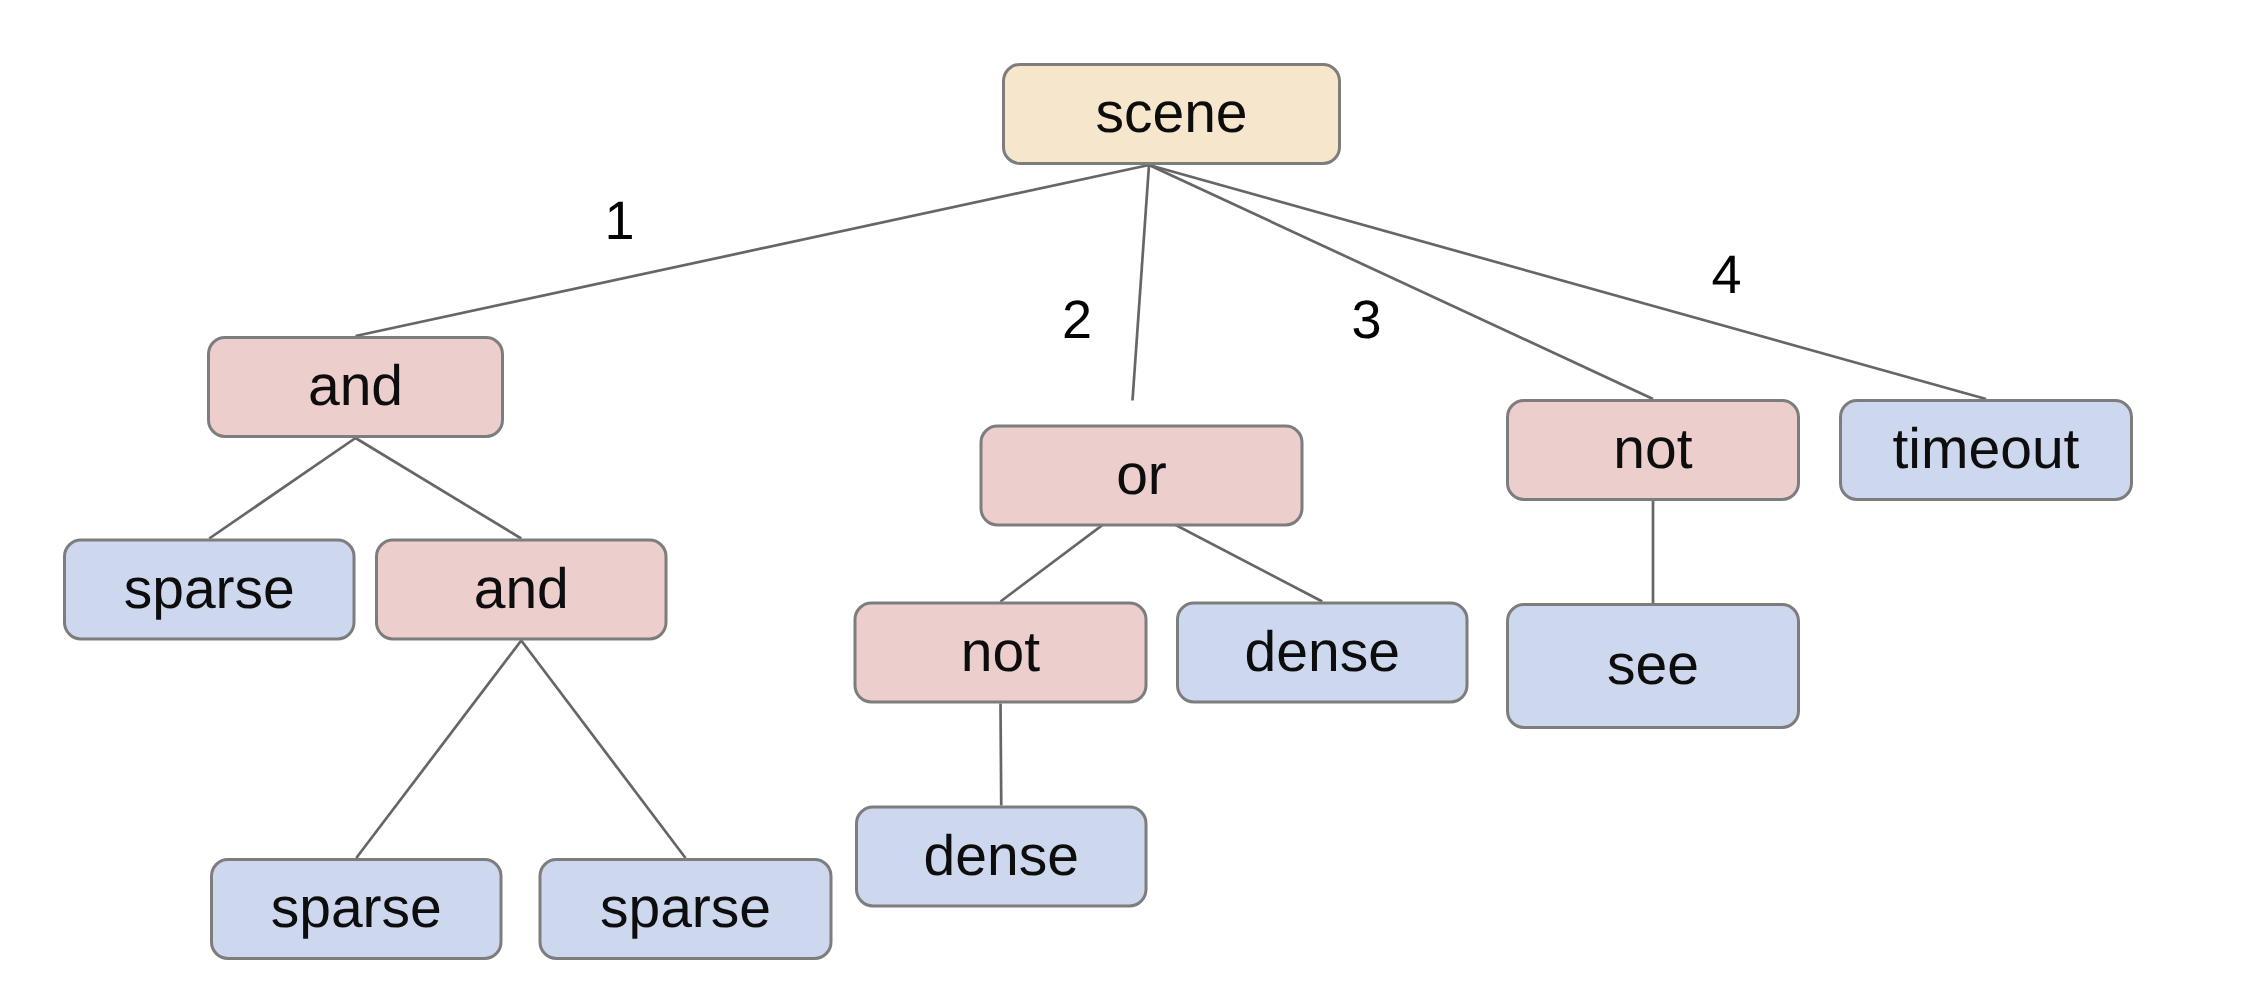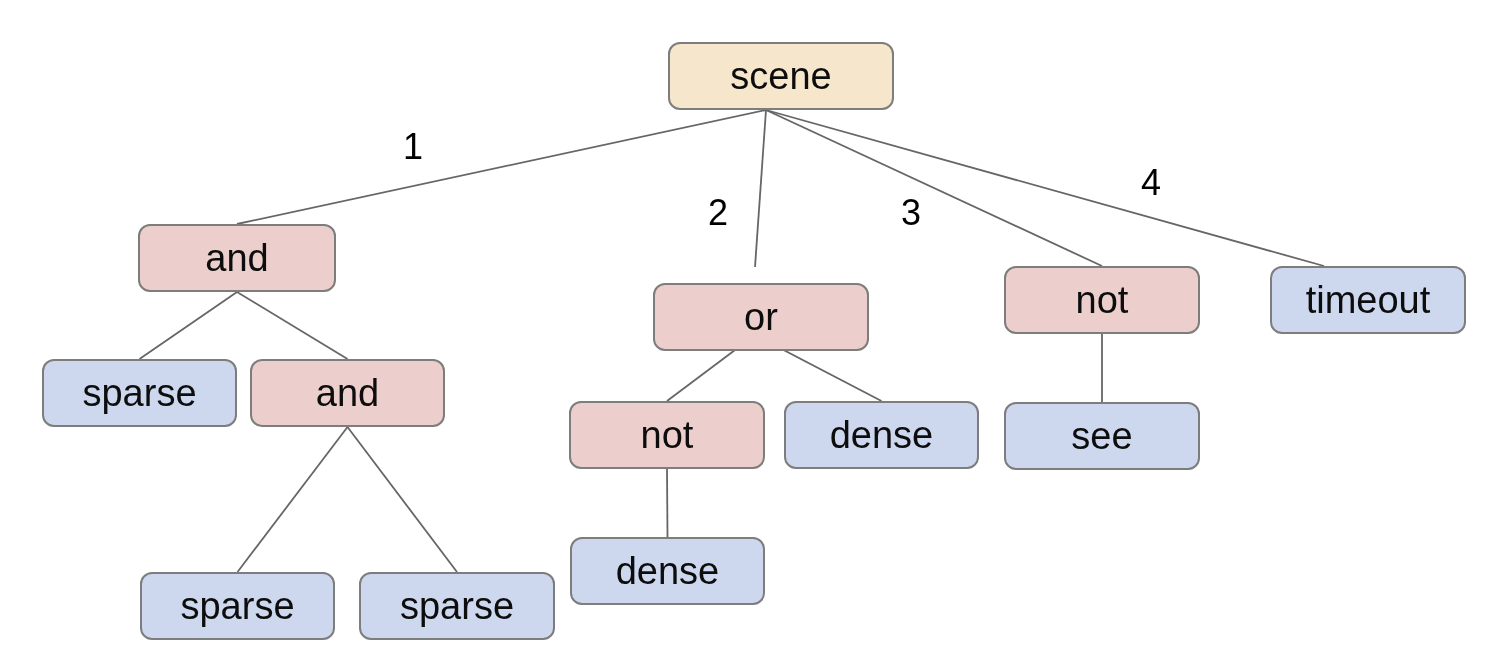--- a/index.html
+++ b/index.html
@@ -73,22 +73,22 @@
       <div class="node operator" style="left: 138px; top: 224px; width: 198px; height: 68px;">and</div>
       <div class="node leaf" style="left: 42px; top: 359px; width: 195px; height: 68px;">sparse</div>
       <div class="node operator" style="left: 250px; top: 359px; width: 195px; height: 68px;">and</div>
       <div class="node leaf" style="left: 140px; top: 572px; width: 195px; height: 68px;">sparse</div>
       <div class="node leaf" style="left: 359px; top: 572px; width: 196px; height: 68px;">sparse</div>
       <div class="node operator" style="left: 653px; top: 267px; width: 216px; height: 68px; margin-top: 16px;">or</div>
       <div class="node operator" style="left: 569px; top: 401px; width: 196px; height: 68px;">not</div>
       <div class="node leaf" style="left: 784px; top: 401px; width: 195px; height: 68px;">dense</div>
       <div class="node leaf" style="left: 570px; top: 537px; width: 195px; height: 68px;">dense</div>
       <div class="node operator" style="left: 1004px; top: 266px; width: 196px; height: 68px;">not</div>
-      <div class="node leaf" style="left: 1226px; top: 266px; width: 196px; height: 68px; margin-left: 44px;">timeout</div>
-      <div class="node leaf" style="left: 1004px; top: 402px; width: 196px; height: 68px;">see</div>
+      <div class="node leaf" style="left: 1226px; top: 266px; width: 196px; height: 68px;">timeout</div>
+      <div class="node leaf" style="left: 1004px; top: 402px; width: 196px; height: 84px;">see</div>
     </div>
   <div id="labels-layer">
       <span class="edge-label" style="left: 413px; top: 147px;">1</span>
       <span class="edge-label" style="left: 718px; top: 213px;">2</span>
       <span class="edge-label" style="left: 911px; top: 213px;">3</span>
       <span class="edge-label" style="left: 1151px; top: 183px;">4</span>
     </div>
 </div>
 
 </body></html>

